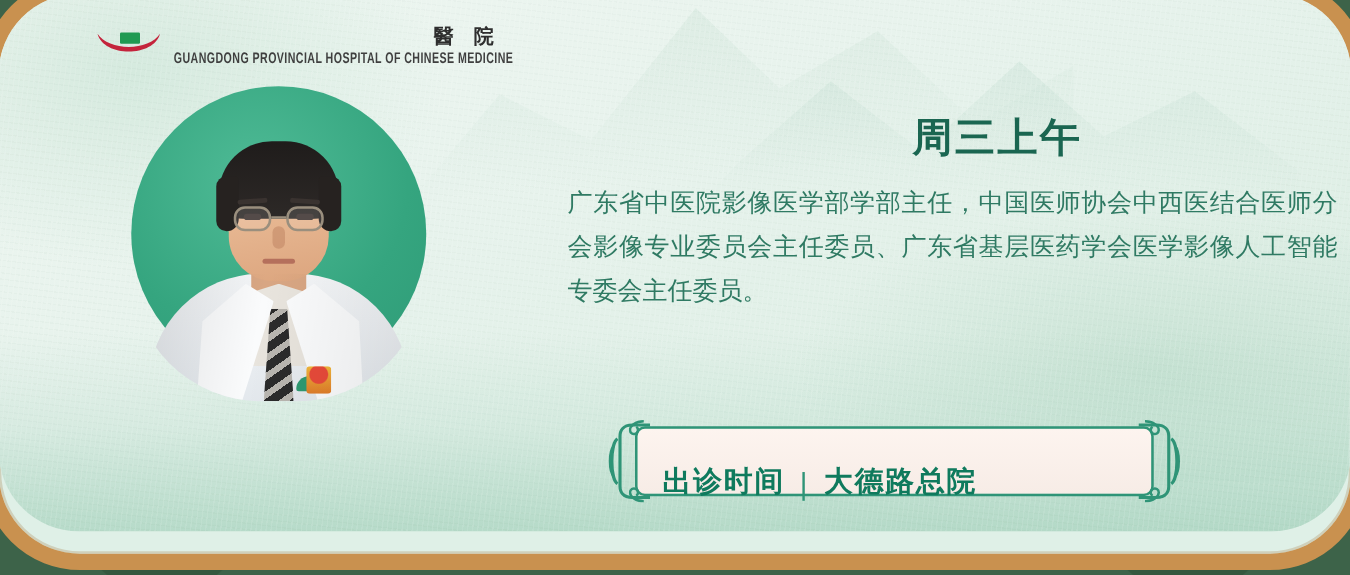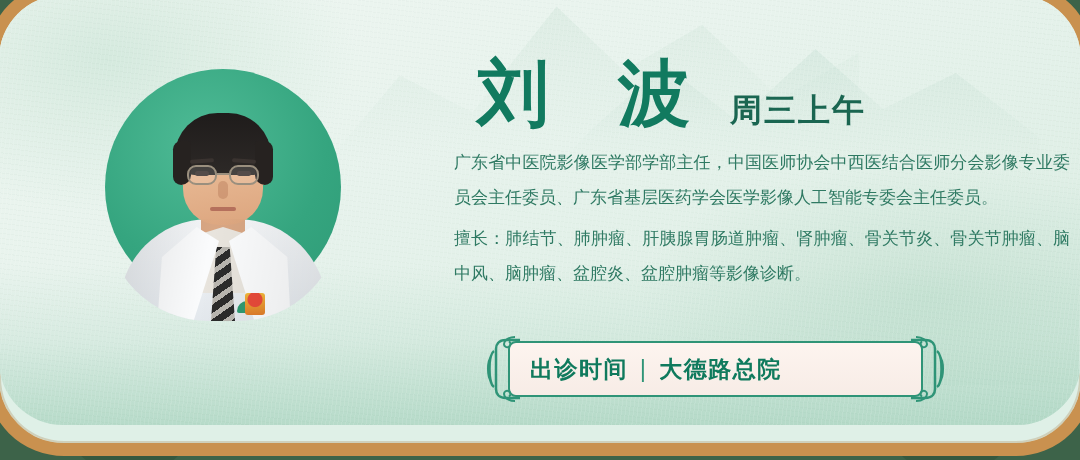--- a/index.html
+++ b/index.html
@@ -202,40 +202,40 @@
     position:absolute; left:731px; top:99px;
     font-size:32px; font-weight:700; color:#1a6651;
     letter-spacing:2px; line-height:1;
     font-family:"DejaVu Sans", sans-serif;
   }
 
   #bio {
     position:absolute; left:455px; top:150px; width:616px;
   }
   #bio p {
-    font-size:17px; line-height:35px; color:#2f7a63;
+    font-size:20px; line-height:35px; color:#2f7a63;
     font-family:"DejaVu Serif", serif;
     text-align:justify; text-justify:inter-character;
   }
   #bio .para2 { margin-top:6px; }
 
   
   #banner {
     position:absolute; left:487px; top:342px;
     width:459px; height:64px;
   }
   #banner-plate {
     position:absolute; left:22px; top:4px; right:22px; bottom:4px;
     background:linear-gradient(180deg,#fdf4ef,#f7ece6);
     border:2.5px solid #2f9477;
     border-radius:8px;
   }
   #banner-text {
     position:absolute; inset:0;
-    display:flex; align-items:center; padding-left:44px;
+    display:flex; align-items:flex-end; padding-left:44px;
     font-size:23px; font-weight:700; color:#0f7a5d;
     letter-spacing:1.5px;
     font-family:"DejaVu Sans", sans-serif;
     white-space:nowrap;
   }
   #banner-text .sep { margin:0 11px; font-weight:400; color:#2f9477; }
   #banner-text .place { margin-right:12px; }
   .scroll-end { position:absolute; top:0; width:40px; height:64px; }
   .scroll-end.left { left:0; }
   .scroll-end.right { right:0; transform:scaleX(-1); }
@@ -253,20 +253,32 @@
   <div id="frame">
     <div id="page">
 
       <div class="wash w4"></div>
       <div class="wash w1"></div>
       <div class="wash w2"></div>
       <div class="wash w5"></div>
       <div class="wash w3"></div>
       <div class="grain"></div>
 
+      <div id="logo-block">
+        <div id="logo-mark">
+          <svg width="56" height="30" viewBox="0 0 56 30">
+            <path d="M3 6 C8 25, 48 25, 53 6 C44 20, 12 20, 3 6 Z" fill="#c4243c"></path>
+            <rect x="21" y="5" width="16" height="9" rx="1" fill="#1f9a52"></rect>
+          </svg>
+        </div>
+        <div id="logo-text-wrap">
+          <div id="hosp-cn">醫院</div>
+          <div id="hosp-en">GUANGDONG  PROVINCIAL HOSPITAL OF CHINESE MEDICINE</div>
+        </div>
+      </div>
 
       <div id="portrait-wrap">
         <div id="portrait-circle"></div>
         <div id="portrait-clip">
           <div class="fig" id="coat"></div>
           <div class="fig" id="neck"></div>
           <div class="fig" id="shirt"></div>
           <div class="fig" id="tie"></div>
           <div class="fig" id="lapel-l"></div>
           <div class="fig" id="lapel-r"></div>
@@ -284,26 +296,24 @@
           <div class="fig" id="eye-r"></div>
           <div class="fig" id="glasses-l"></div>
           <div class="fig" id="glasses-r"></div>
           <div class="fig" id="glasses-bridge"></div>
           <div class="fig" id="nose"></div>
           <div class="fig" id="mouth"></div>
           <div class="fig" id="coat-shadow"></div>
         </div>
       </div>
 
-      <div id="doc-name">刘 波</div>
       <div id="doc-title">周三上午</div>
 
       <div id="bio">
         <p class="para1">广东省中医院影像医学部学部主任，中国医师协会中西医结合医师分会影像专业委员会主任委员、广东省基层医药学会医学影像人工智能专委会主任委员。</p>
-        <p class="para2">擅长：肺结节、肺肿瘤、肝胰腺胃肠道肿瘤、肾肿瘤、骨关节炎、骨关节肿瘤、脑中风、脑肿瘤、盆腔炎、盆腔肿瘤等影像诊断。</p>
       </div>
 
       <div id="banner">
         <div id="banner-plate">
           <div class="spiral" style="left:-7px;top:-7px;">
             <svg width="13" height="13" viewBox="0 0 13 13">
                 <path d="M12 1 C5 1,1 5,1 8 a3.2 3.2 0 1 0 5 -2.6" fill="none" stroke="#2f9477" stroke-width="2"></path>
               </svg>
           </div>
           <div class="spiral" style="right:-7px;top:-7px;transform:scaleX(-1);">

